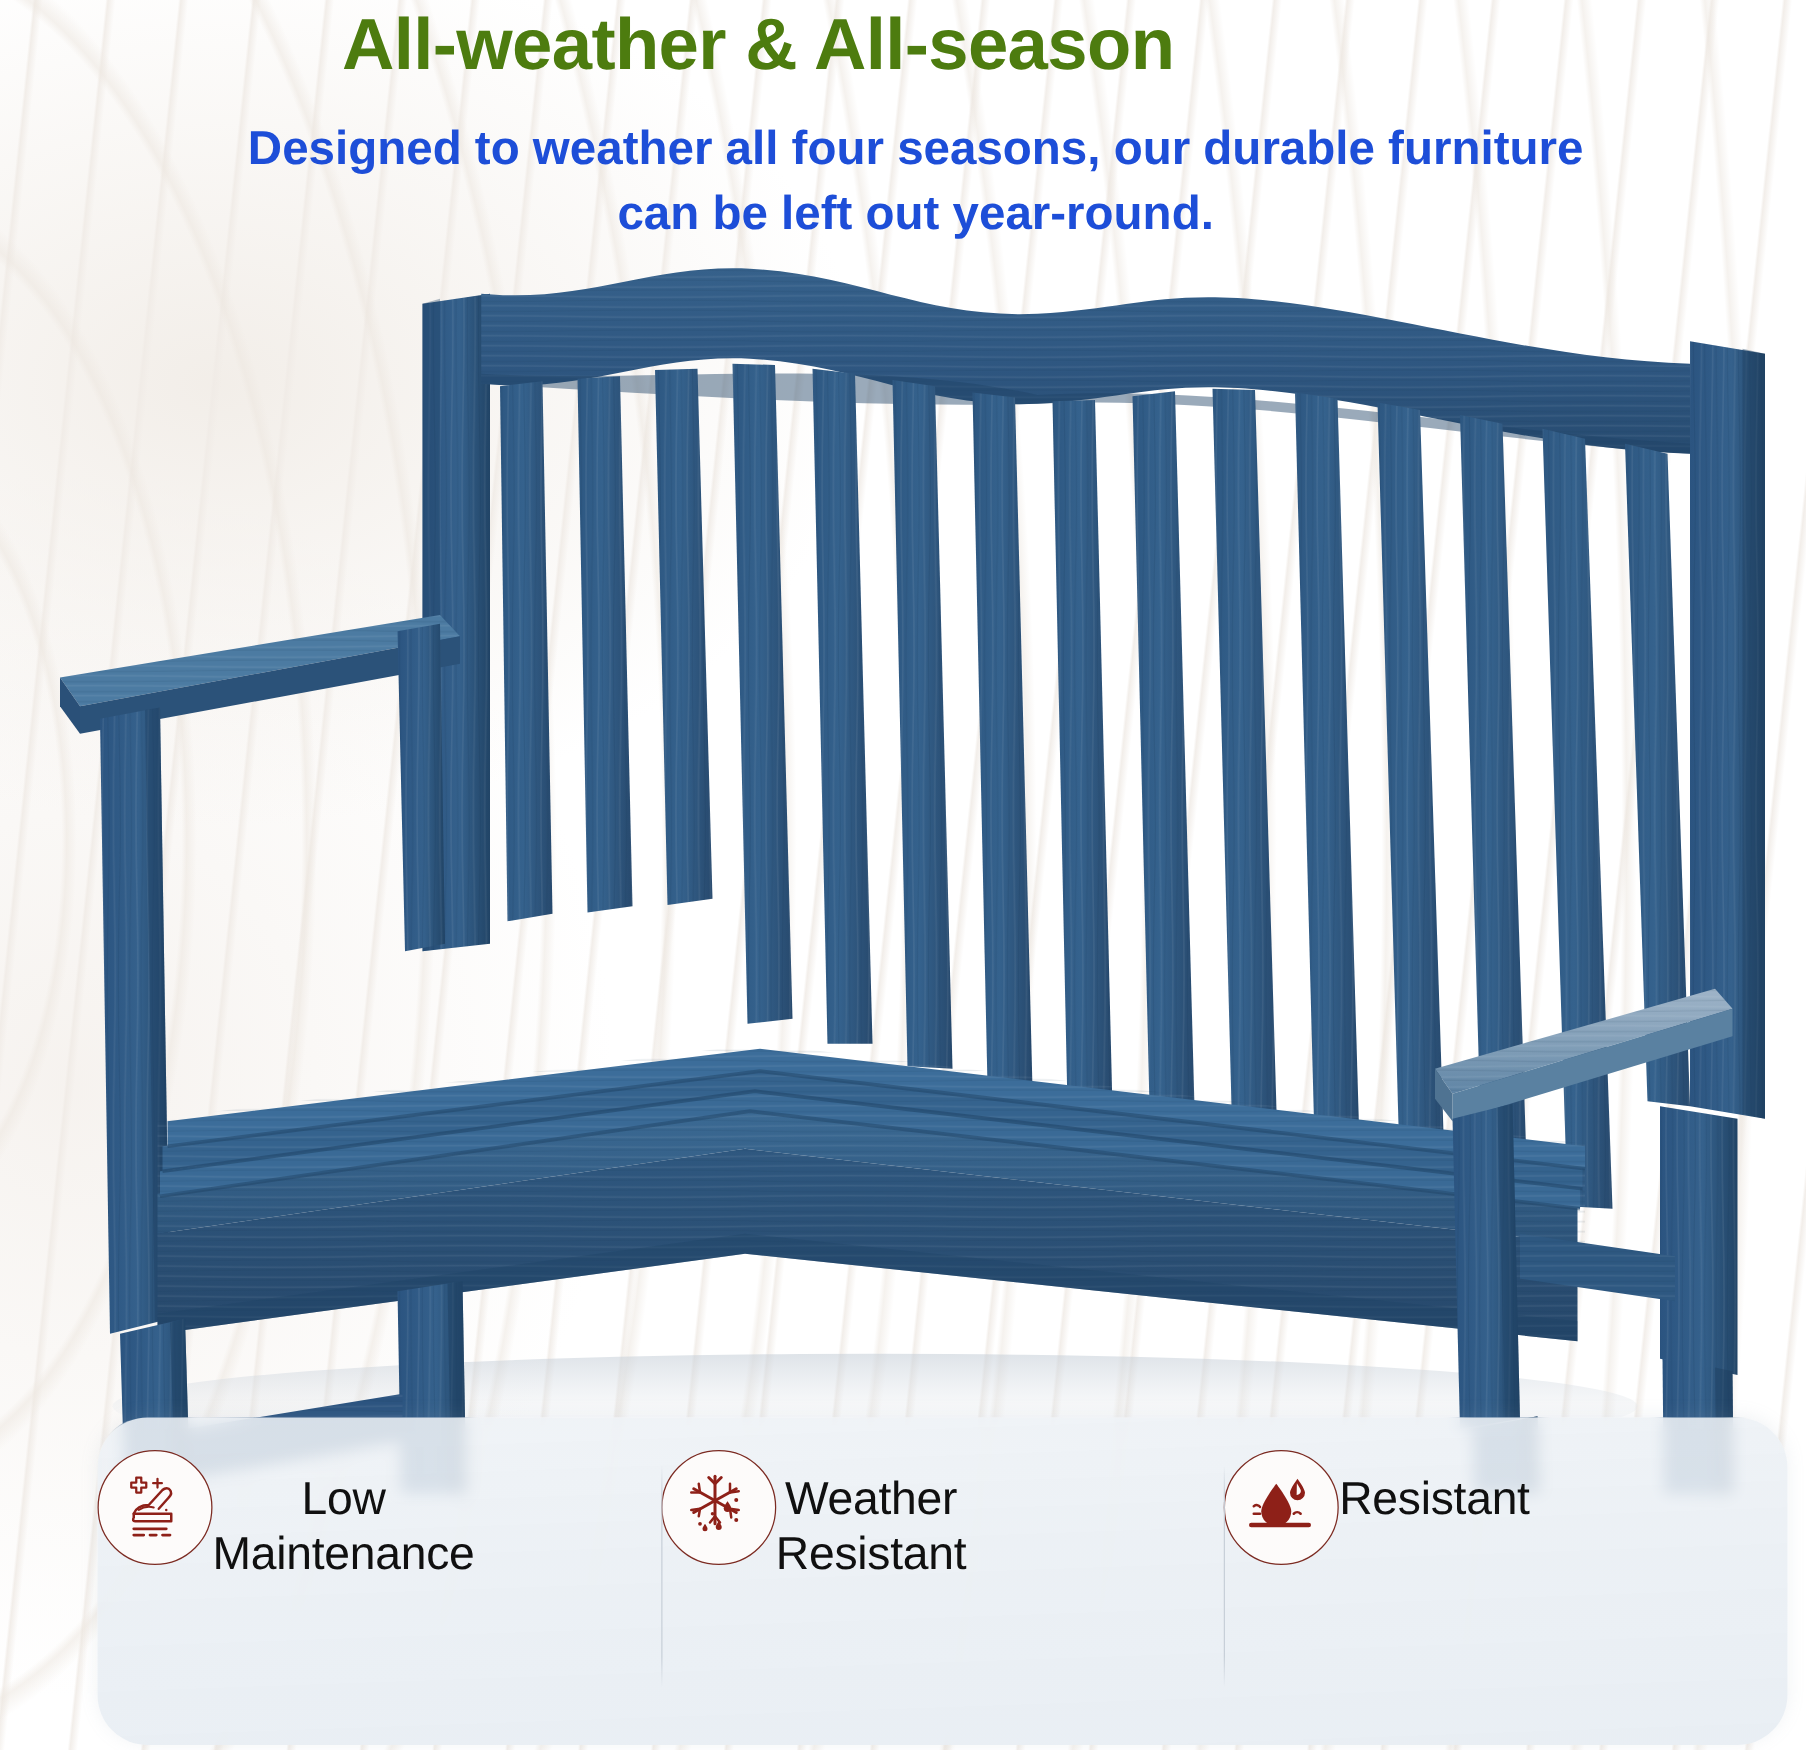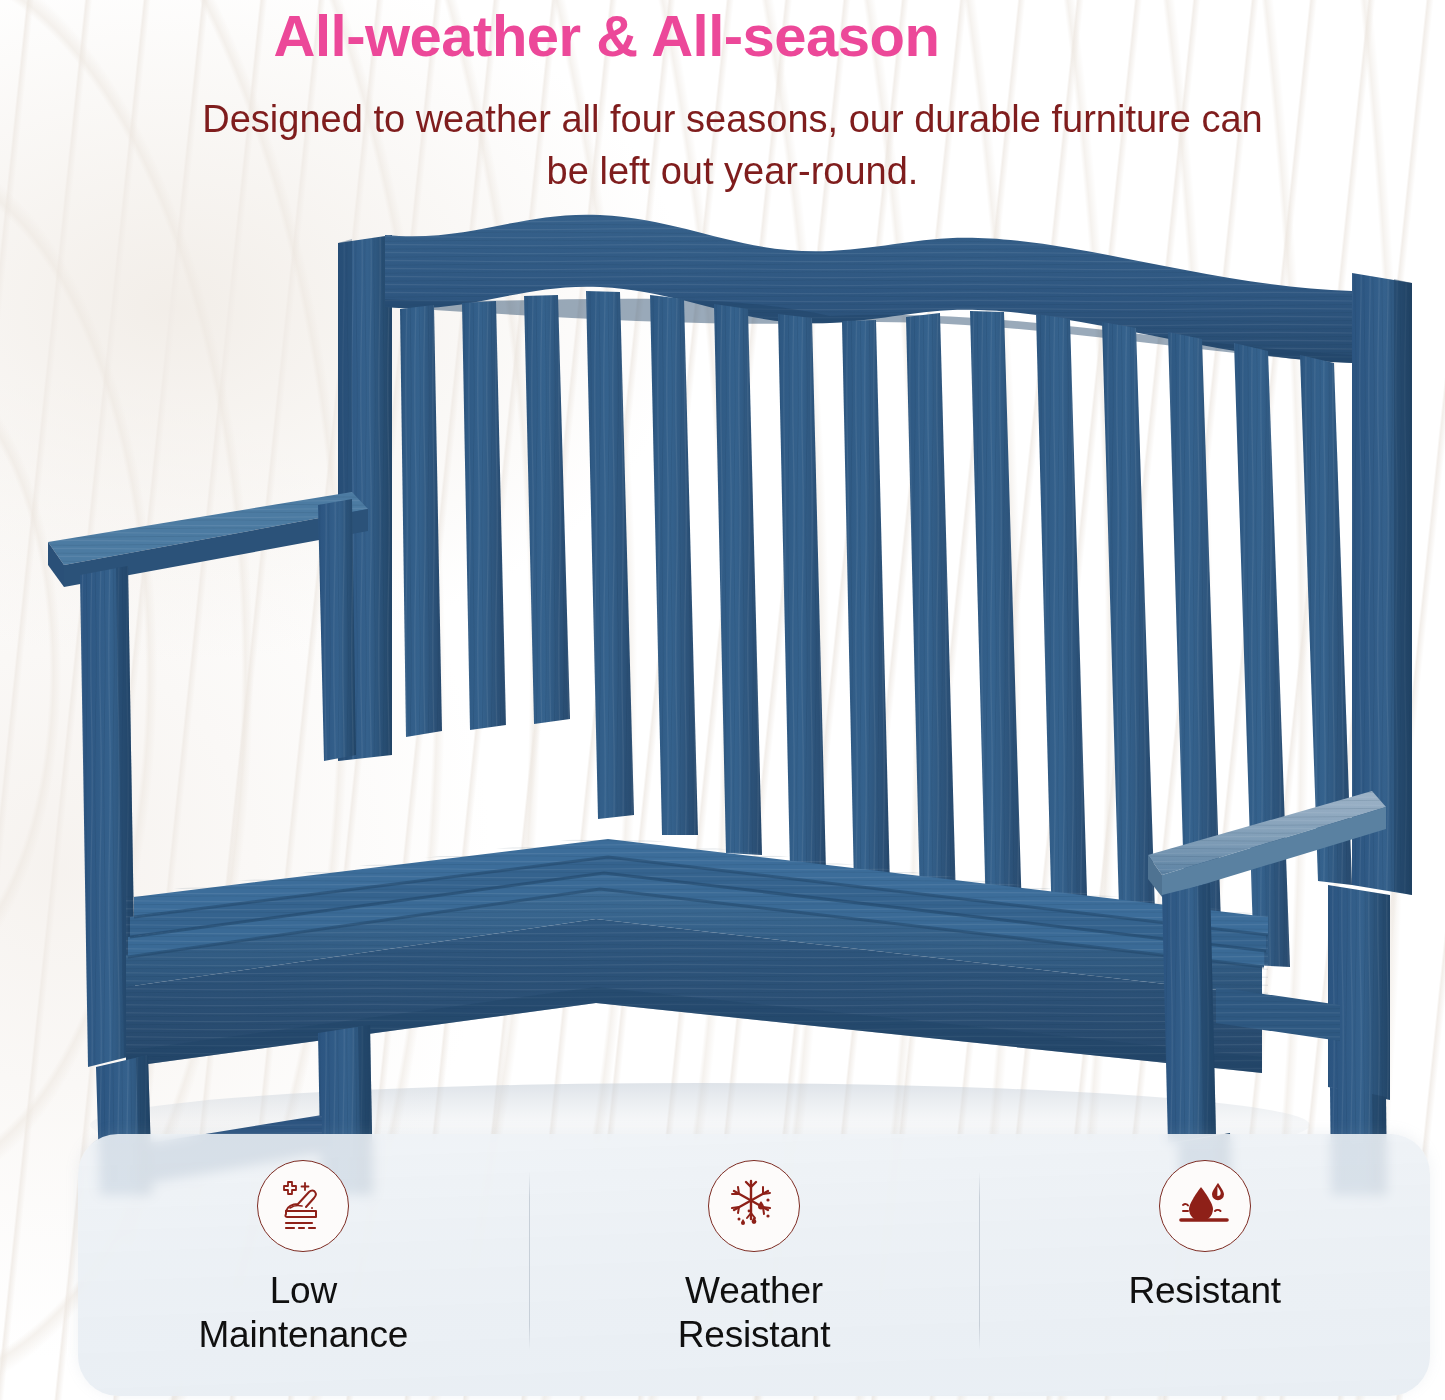--- a/index.html
+++ b/index.html
@@ -51,33 +51,33 @@
   
   .headline {
     position: absolute;
     top: 6px;
     left: 0;
     width: 1213px;
     text-align: center;
     font-size: 58px;
     font-weight: 700;
     letter-spacing: -0.5px;
-    color: #ec4899;
+    color: #4d7c0f;
     line-height: 1.05;
     white-space: nowrap;
   }
   .subhead {
     position: absolute;
     top: 93px;
     left: 190px;
     width: 1085px;
     text-align: center;
     font-size: 38px;
-    font-weight: 400;
-    color: #7f1d1d;
+    font-weight: 700;
+    color: #1d4ed8;
     line-height: 1.37;
   }
 
   
   .bench-wrap {
     position: absolute;
     left: 0;
     top: 195px;
     width: 1445px;
     height: 1000px;
@@ -101,22 +101,22 @@
     box-shadow: 0 -2px 14px rgba(150,165,180,0.13);
     display: flex;
     align-items: flex-start;
     padding-top: 26px;
     box-sizing: border-box;
   }
   .feature-cell {
     flex: 1 1 0;
     position: relative;
     display: flex;
-    flex-direction: column;
-    align-items: center;
+    flex-direction: row;
+    align-items: flex-start;
   }
   .feature-cell + .feature-cell::before {
     content: "";
     position: absolute;
     left: 0;
     top: 12px;
     width: 1px;
     height: 178px;
     background: linear-gradient(to bottom,
                 rgba(205,212,220,0) 0%,

